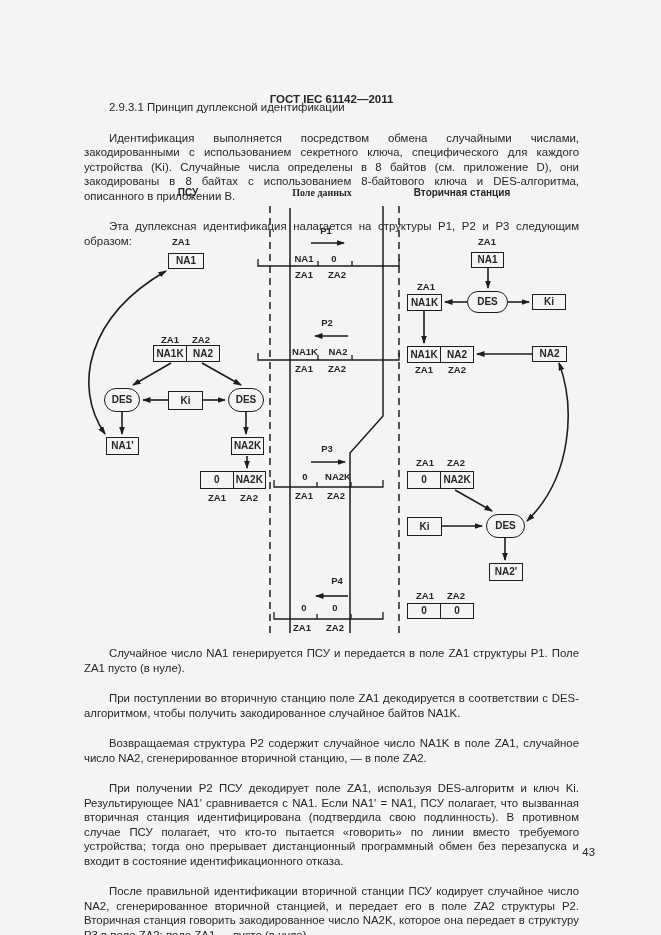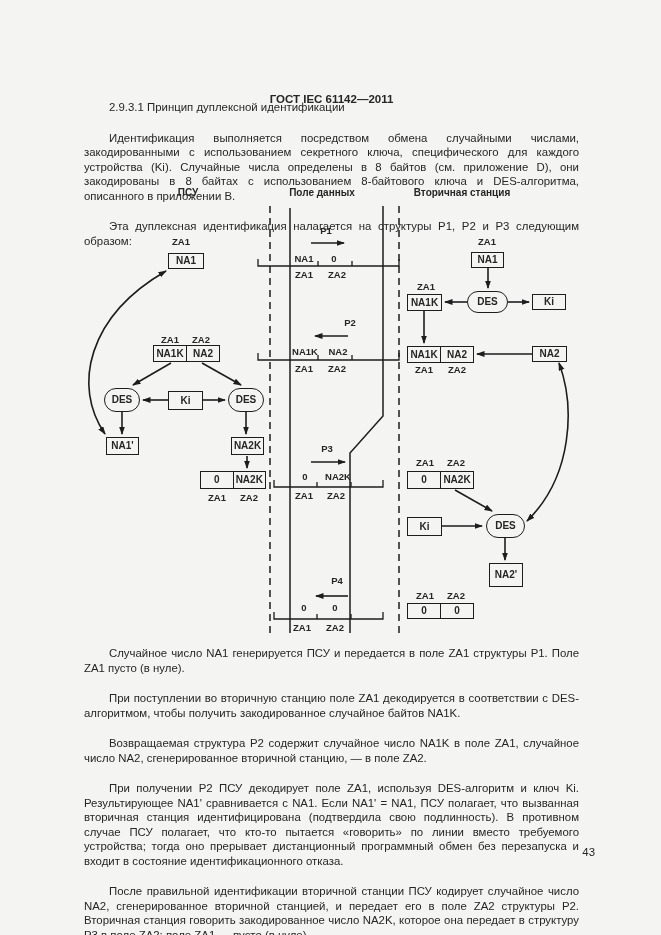--- a/index.html
+++ b/index.html
@@ -95,21 +95,21 @@
         <path d="M424,305 L424,337" marker-end="url(#ah)"></path>
         <path d="M532,348 L477,348" marker-end="url(#ah)"></path>
         <path d="M559,357 C 575,400 573,470 527,515" marker-start="url(#ahs)" marker-end="url(#ah)"></path>
         <path d="M455,484 L492,505" marker-end="url(#ah)"></path>
         <path d="M442,520 L482,520" marker-end="url(#ah)"></path>
         <path d="M505,532 L505,554" marker-end="url(#ah)"></path>
       </g>
     </svg>
 
     <div class="dhdr" style="left:188px;top:181px;">ПСУ</div>
-    <div class="dhdr" style="left:322px;top:181px;">Поле данных</div>
+    <div class="dhdr" style="left:322px;top:181px;font-family:Liberation Serif, serif;">Поле данных</div>
     <div class="dhdr" style="left:462px;top:181px;">Вторичная станция</div>
 
     <div class="lbl" style="left:181px;top:231px;">ZA1</div>
     <div class="box" style="left:168px;top:247px;width:36px;height:16px;">
         <span>NA1</span>
       </div>
 
     <div class="lbl" style="left:170px;top:329px;">ZA1</div>
     <div class="lbl" style="left:201px;top:329px;">ZA2</div>
     <div class="box split" style="left:153px;top:339px;width:67px;height:17px;">
@@ -140,21 +140,21 @@
     </div>
     <div class="lbl" style="left:217px;top:487px;">ZA1</div>
     <div class="lbl" style="left:249px;top:487px;">ZA2</div>
 
     <div class="lbl" style="left:326px;top:220px;">P1</div>
     <div class="lbl" style="left:304px;top:248px;">NA1</div>
     <div class="lbl" style="left:334px;top:248px;">0</div>
     <div class="lbl" style="left:304px;top:264px;">ZA1</div>
     <div class="lbl" style="left:337px;top:264px;">ZA2</div>
 
-    <div class="lbl" style="left:327px;top:312px;margin-left:23px;">P2</div>
+    <div class="lbl" style="left:327px;top:312px;">P2</div>
     <div class="lbl" style="left:305px;top:341px;">NA1K</div>
     <div class="lbl" style="left:338px;top:341px;">NA2</div>
     <div class="lbl" style="left:304px;top:358px;">ZA1</div>
     <div class="lbl" style="left:337px;top:358px;">ZA2</div>
 
     <div class="lbl" style="left:327px;top:438px;">P3</div>
     <div class="lbl" style="left:305px;top:466px;">0</div>
     <div class="lbl" style="left:338px;top:466px;">NA2K</div>
     <div class="lbl" style="left:304px;top:485px;">ZA1</div>
     <div class="lbl" style="left:336px;top:485px;">ZA2</div>
@@ -197,21 +197,21 @@
       <span>0</span>
         <span>NA2K</span>
     </div>
 
     <div class="box" style="left:407px;top:511px;width:35px;height:19px;">
         <span>Ki</span>
       </div>
     <div class="box stadium" style="left:486px;top:508px;width:39px;height:24px;">
         <span>DES</span>
       </div>
-    <div class="box" style="left:489px;top:557px;width:34px;height:24px;">
+    <div class="box" style="left:489px;top:557px;width:34px;height:18px;">
         <span>NA2'</span>
       </div>
 
     <div class="lbl" style="left:425px;top:585px;">ZA1</div>
     <div class="lbl" style="left:456px;top:585px;">ZA2</div>
     <div class="box split" style="left:407px;top:597px;width:67px;height:16px;">
       <span>0</span>
         <span>0</span>
     </div>
   </div>

